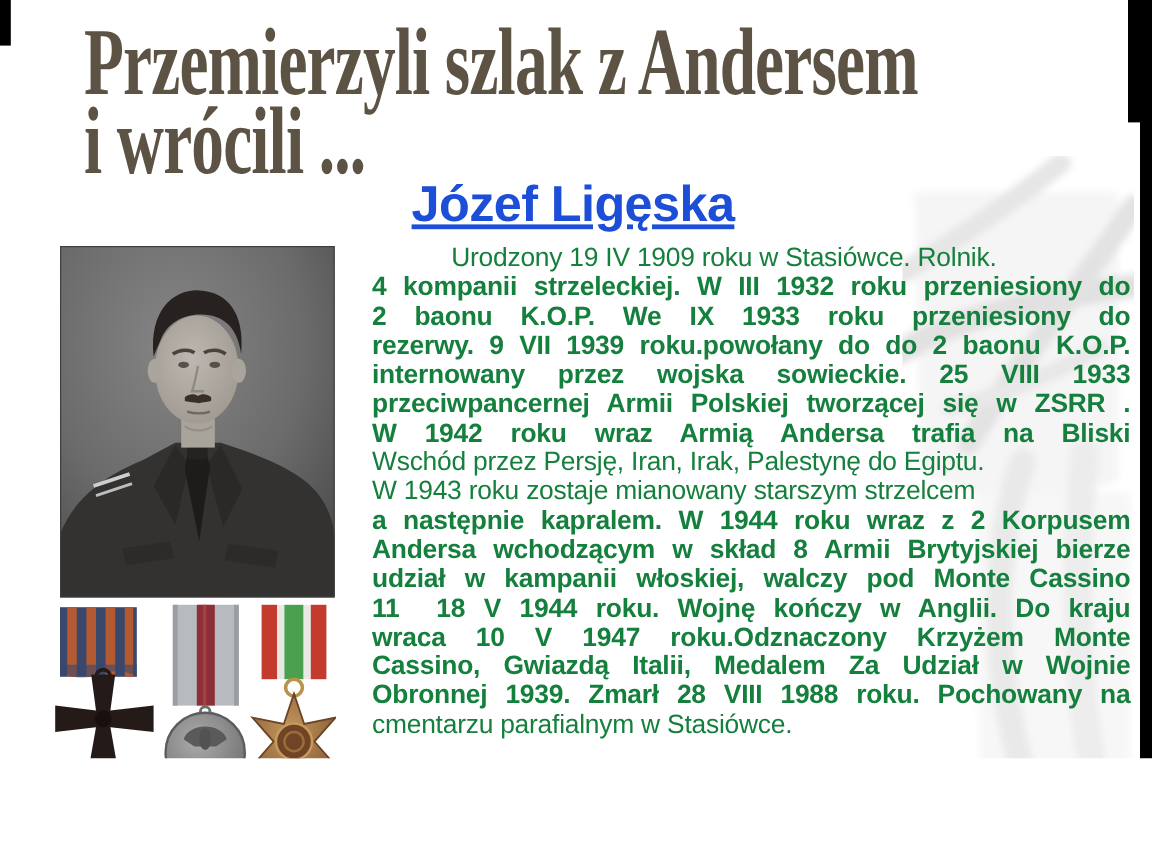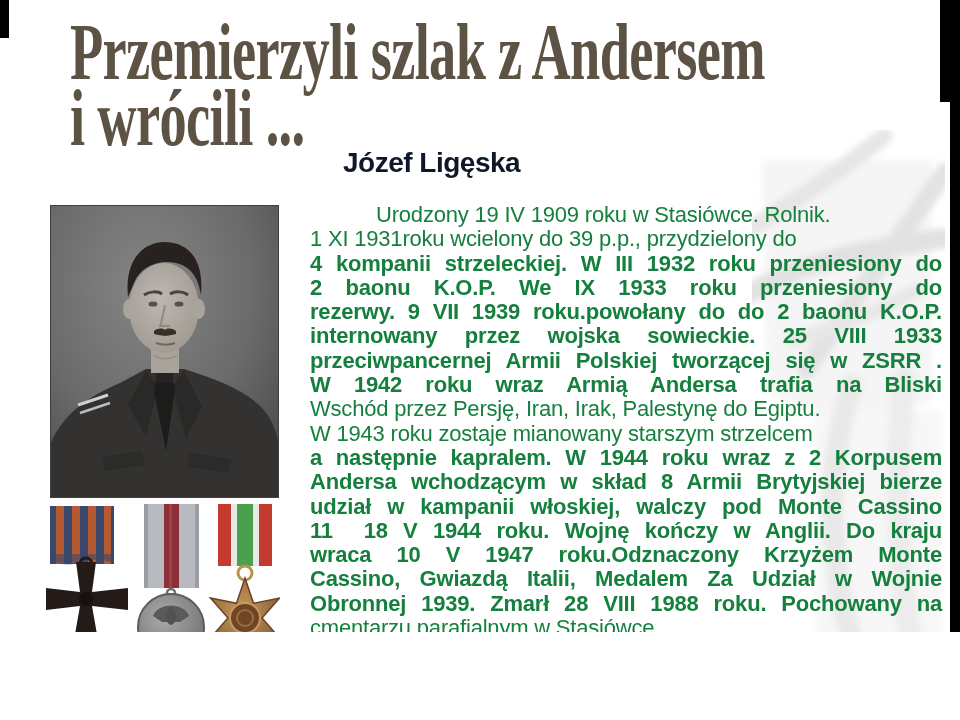--- a/index.html
+++ b/index.html
@@ -18,23 +18,24 @@
     transform:scaleX(0.68); transform-origin:0 0;
     white-space:nowrap; letter-spacing:-1px;
     z-index:3;
   }
   .title-line.l1 { top:12px; }
   .title-line.l2 { top:78px; }
 
   
   .person-heading {
     position:absolute; left:343px; top:149px;
-    font-size:28px; font-weight:bold; color:#0f172a;
+    font-size:42px; font-weight:bold; color:#1d4ed8;
     line-height:1; letter-spacing:-0.5px; z-index:3;
     white-space:nowrap;
+    text-decoration:underline;
   }
 
   
   .bio {
     position:absolute; left:310px; top:203px; width:632px;
     font-size:22px; line-height:24.3px; color:#15803d;
     z-index:2; letter-spacing:-0.2px;
   }
   .bio-line { white-space:pre-wrap; }
   .bio-line.just { text-align:justify; text-align-last:justify;font-weight:bold; }
@@ -99,21 +100,20 @@
         <path d="M152,248 C 142,352 144,460 168,552" stroke="#dedede" stroke-width="24" fill="none" stroke-linecap="round"></path>
         <path d="M40,210 C 80,200 120,185 165,160" stroke="#d5d5d5" stroke-width="14" fill="none" stroke-linecap="round"></path>
       </g>
     </svg>
   </div>
 
   <div class="person-heading">Józef Ligęska</div>
 
   <div class="bio">
       <div class="bio-line indent">Urodzony 19 IV 1909 roku w Stasiówce. Rolnik.</div>
-      <div class="bio-line">1 XI 1931roku wcielony do 39 p.p., przydzielony do</div>
       <div class="bio-line just">4 kompanii strzeleckiej. W III 1932 roku przeniesiony do</div>
       <div class="bio-line just">2 baonu K.O.P. We IX 1933 roku przeniesiony do</div>
       <div class="bio-line just">rezerwy. 9 VII 1939 roku.powołany do do 2 baonu K.O.P.</div>
       <div class="bio-line just">internowany przez wojska sowieckie. 25 VIII 1933</div>
       <div class="bio-line just">przeciwpancernej Armii Polskiej tworzącej się w ZSRR .</div>
       <div class="bio-line just">W 1942 roku wraz Armią Andersa trafia na Bliski</div>
       <div class="bio-line">Wschód przez Persję, Iran, Irak, Palestynę do Egiptu.</div>
       <div class="bio-line">W 1943 roku zostaje mianowany starszym strzelcem</div>
       <div class="bio-line just">a następnie kapralem. W 1944 roku wraz z 2 Korpusem</div>
       <div class="bio-line just">Andersa wchodzącym w skład 8 Armii Brytyjskiej bierze</div>

